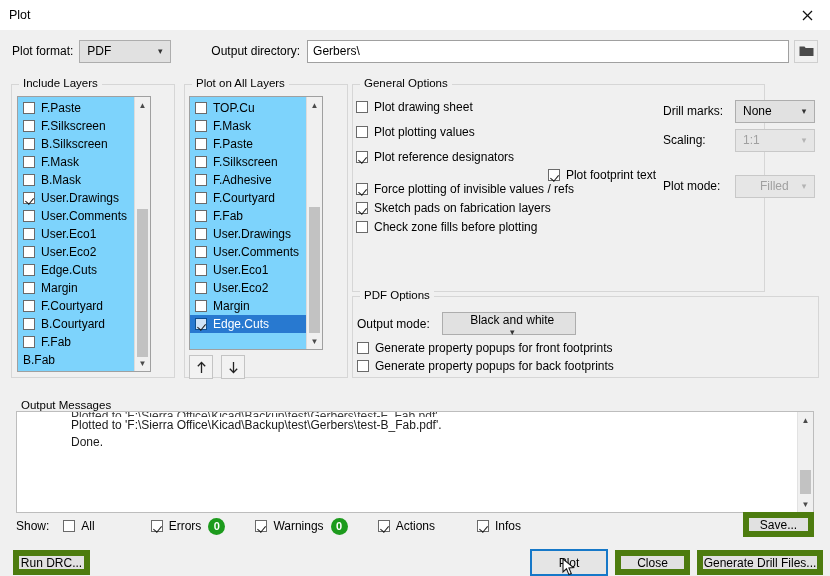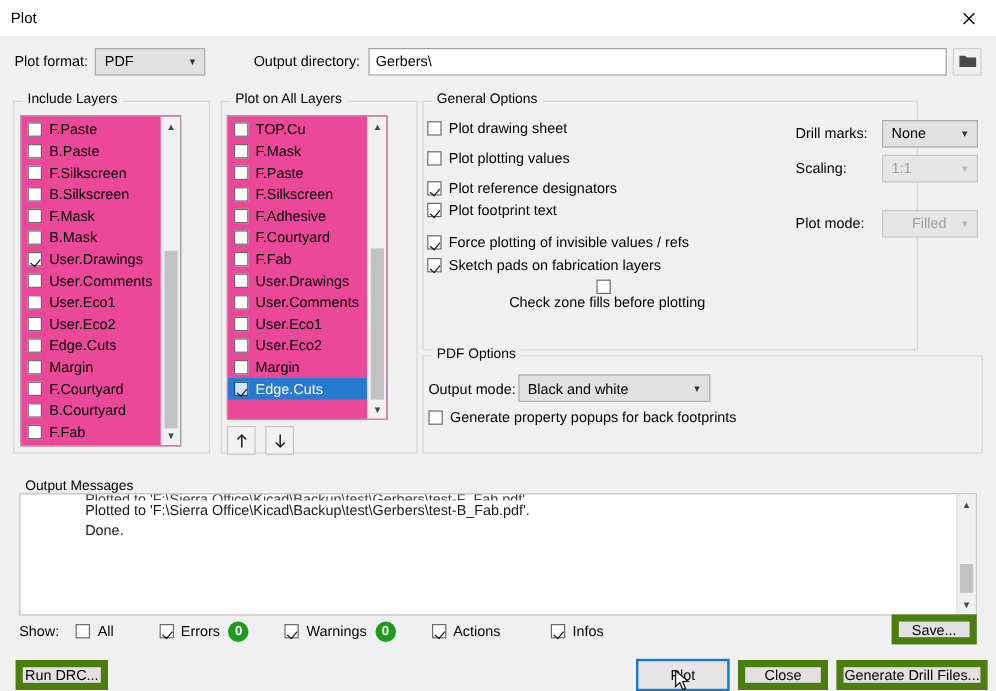--- a/index.html
+++ b/index.html
@@ -89,21 +89,21 @@
     left: 1px; top: 4px; width: 4px; height: 7px;
     border-right: 1.6px solid #1a1a1a;
     border-bottom: 1.6px solid #1a1a1a;
     transform: rotate(40deg) translate(1px,-2px);
   }
   .cb .cbl { font-size: 12px; white-space: nowrap; }
 
   
   .listbox {
     position: absolute;
-    background: #ec4899; border: 1px solid #a0a0a0;
+    background: #7dd3fc; border: 1px solid #a0a0a0;
     overflow: hidden;
   }
   .lrow {
     height: 18px; display: flex; align-items: center;
     padding-left: 5px; cursor: default;
   }
   .lrow.sel { background: #2879d0; color: #fff; }
   .lrow.sel .box { border-color: #0e4e8e; background: #cfe2f7; }
   .lrow.sel .box.checked::after { border-color: #1b1b1b; }
   .lrow .box { width: 12px; height: 12px; }
@@ -197,24 +197,20 @@
 </div>
 
 <div class="group" style="left:11px; top:84px; width:164px; height:294px;">
   <span class="gtitle">Include Layers</span>
 </div>
 <div class="listbox" style="left:17px; top:96px; width:134px; height:276px;">
   <div id="inc-rows" style="padding-top:2px;">
       <div class="lrow">
         <span class="box"></span>
         <span>F.Paste</span>
-      </div>
-      <div class="lrow">
-        <span class="box"></span>
-        <span>B.Paste</span>
       </div>
       <div class="lrow">
         <span class="box"></span>
         <span>F.Silkscreen</span>
       </div>
       <div class="lrow">
         <span class="box"></span>
         <span>B.Silkscreen</span>
       </div>
       <div class="lrow">
@@ -360,33 +356,33 @@
       <span class="cbl">Plot drawing sheet</span>
     </div>
     <div class="cb" style="margin-bottom: 11px;">
       <span class="box"></span>
       <span class="cbl">Plot plotting values</span>
     </div>
     <div class="cb" style="margin-bottom: 4px;">
       <span class="box checked"></span>
       <span class="cbl">Plot reference designators</span>
     </div>
-    <div class="cb" style="margin-bottom: 13px;">
+    <div class="cb" style=" justify-content: flex-end;">
       <span class="box checked"></span>
       <span class="cbl">Plot footprint text</span>
     </div>
     <div class="cb" style="margin-bottom: 5px;">
       <span class="box checked"></span>
       <span class="cbl">Force plotting of invisible values / refs</span>
     </div>
     <div class="cb" style="margin-bottom: 5px;">
       <span class="box checked"></span>
       <span class="cbl">Sketch pads on fabrication layers</span>
     </div>
-    <div class="cb" style="margin-bottom: 0px; flex-direction: column;">
+    <div class="cb" style="margin-bottom: 0px;">
       <span class="box"></span>
       <span class="cbl">Check zone fills before plotting</span>
     </div>
   </div>
 
 <div style="position:absolute; left:663px; top:99px; width:152px;">
   <div style="display:flex; align-items:center; height:24px;">
     <span class="lbl">Drill marks:</span>
     <div class="combo" style="width:80px; margin-left:auto;">
       <span class="cval">None</span>
@@ -407,26 +403,30 @@
       <span class="arrow">▾</span>
     </div>
   </div>
 </div>
 
 <div class="group" style="left:352px; top:296px; width:467px; height:82px;">
   <span class="gtitle">PDF Options</span>
 </div>
 <div style="position:absolute; left:357px; top:312px; display:flex; align-items:center;">
   <span class="lbl">Output mode:</span>
-  <div class="combo" style="width:160px; margin-left:2px;">
+  <div class="combo" style="width:134px; margin-left:12px;flex-direction:column;">
     <span class="cval">Black and white</span>
     <span class="arrow">▾</span>
   </div>
 </div>
 <div id="pdf-checks" style="position:absolute; left:357px; top:341px;">
+    <div class="cb" style="margin-bottom: 4px;">
+      <span class="box"></span>
+      <span class="cbl">Generate property popups for front footprints</span>
+    </div>
     <div class="cb" style="margin-bottom: 4px;">
       <span class="box"></span>
       <span class="cbl">Generate property popups for back footprints</span>
     </div>
   </div>
 
 <div class="group" style="left:11px; top:400px; width:808px; height:98px; border:none;">
   <span class="gtitle" style="top:-1px; left:6px;">Output Messages</span>
 </div>
 <div class="msgbox" style="left:16px; top:411px; width:798px; height:102px;">
@@ -441,21 +441,21 @@
     <div class="sb-arrow bot">▼</div>
   </div>
 </div>
 
 <div style="position:absolute; left:16px; top:514px; height:24px; display:flex; align-items:center;">
   <span class="lbl">Show:</span>
   <div class="cb" style="margin-left:14px;">
     <span class="box" id="cb-all"></span>
     <span class="cbl">All</span>
   </div>
-  <div class="cb" style="margin-left:38px;text-align:center;">
+  <div class="cb" style="margin-left:56px;text-align:center;">
     <span class="box checked"></span>
     <span class="cbl">Errors</span>
   </div>
   <div class="badge">0</div>
   <div class="cb" style="margin-left:30px;">
     <span class="box checked"></span>
     <span class="cbl">Warnings</span>
   </div>
   <div class="badge">0</div>
   <div class="cb" style="margin-left:30px;">

